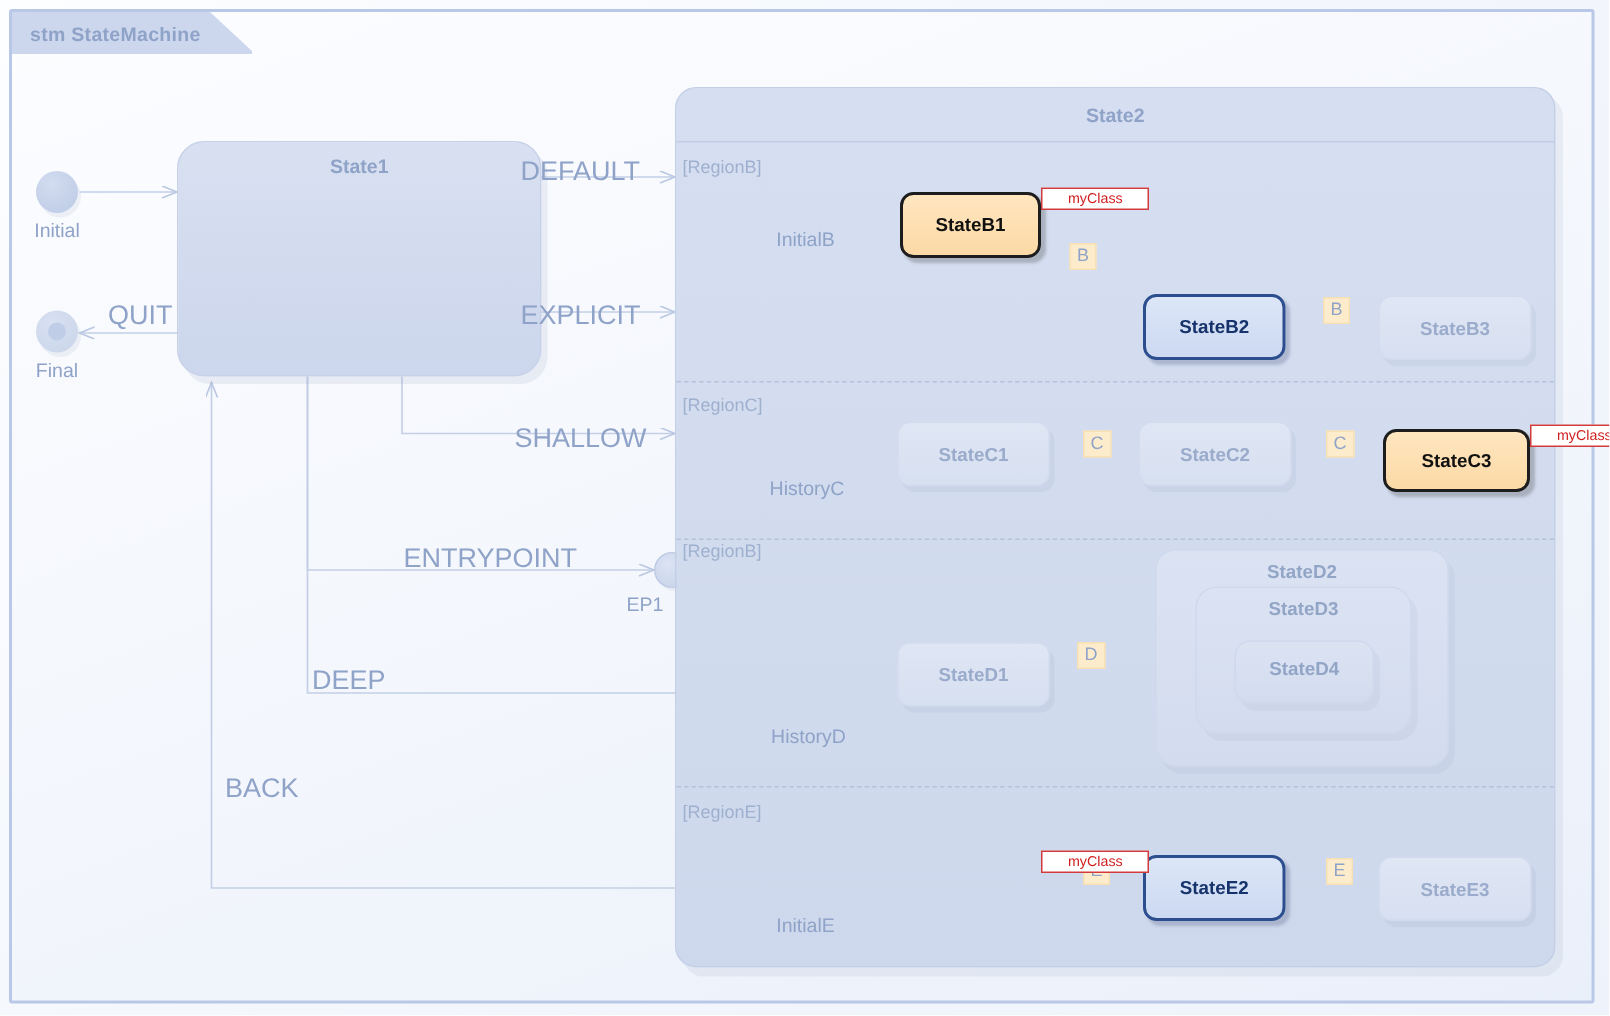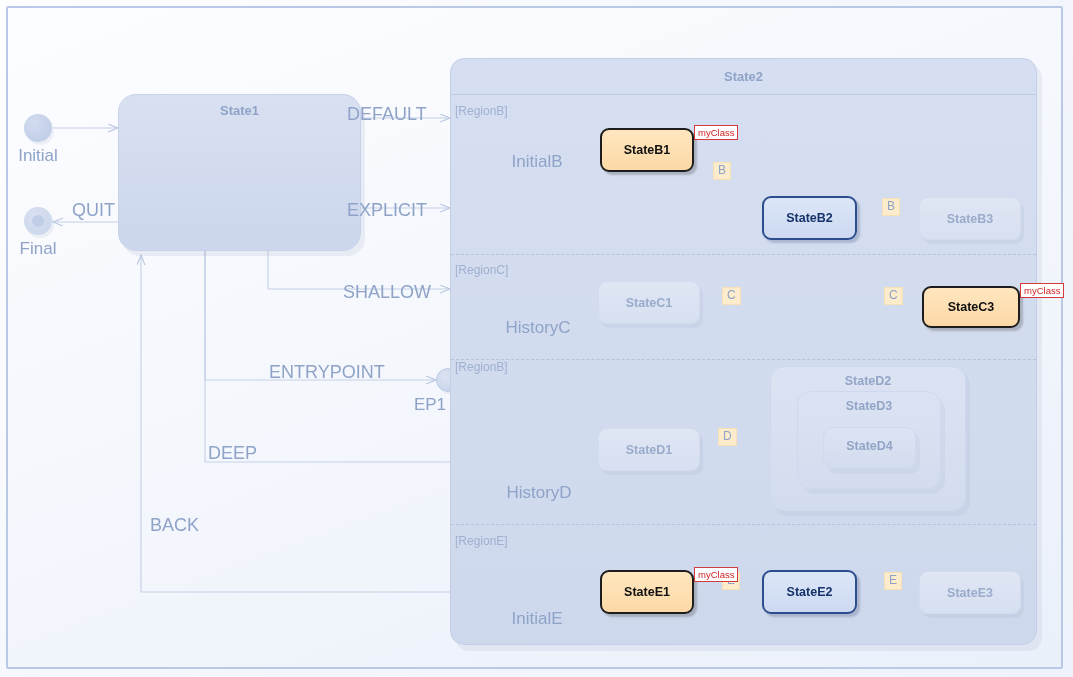--- a/index.html
+++ b/index.html
@@ -94,21 +94,21 @@
     border:1px solid #cfd9ee;
     box-shadow:4px 5px 0 rgba(140,155,185,.10);
   }
   .nest .ttl{
     position:absolute;left:0;right:0;top:7px;text-align:center;
     font-size:12.5px;font-weight:bold;color:#93a5c7;
   }
 
   
   .pseudo-label{
-    position:absolute;font-size:17px;color:#8fa3c8;white-space:nowrap;z-index:4;
+    position:absolute;font-size:13px;color:#8fa3c8;white-space:nowrap;z-index:4;
     text-align:center;
   }
   .init-circle{
     position:absolute;border-radius:50%;
     background:radial-gradient(circle at 38% 32%,#d3dcf0 0%,#c2cfe8 70%,#bcc9e4 100%);
     box-shadow:2px 3px 0 rgba(140,155,185,.12);
   }
   .final-ring{
     position:absolute;border-radius:50%;
     background:radial-gradient(circle at 38% 32%,#d9e1f2 0%,#cdd8ec 70%,#c6d2e8 100%);
@@ -140,37 +140,40 @@
     background:#fdeccb;border:1px solid #f6e0b4;
     font-size:12px;color:#8fa3c8;
     padding:1px 4px 2px 4px;line-height:13px;
   }
 
   
   .tooltip{
     position:absolute;z-index:7;
     background:#ffffff;border:1px solid #d23b3b;
     color:#d01f1f;font-size:9.5px;line-height:11px;
-    padding:1px 3px;white-space:nowrap;
+    padding:1px 17px;white-space:nowrap;
     font-family:"Liberation Sans","DejaVu Sans",sans-serif;
   }
 
   
   .edge-label{
     position:absolute;z-index:5;font-size:18px;color:#8fa3c8;white-space:nowrap;
     background:transparent;
   }
 </style>
 </head>
 <body>
 
 <div id="canvas">
 
   <div id="frame"></div>
 
+  <div id="frame-tab">
+    <span class="t">stm StateMachine</span>
+  </div>
 
   <svg class="layer" id="edges">
     <defs>
       <marker id="ah-light" markerWidth="12" markerHeight="12" refX="11" refY="4" orient="auto" markerUnits="userSpaceOnUse">
         <path d="M1,0 L11,4 L1,8" fill="none" stroke="#b9c7e2" stroke-width="1.1"></path>
       </marker>
       <marker id="ah-dark" markerWidth="14" markerHeight="14" refX="12" refY="5" orient="auto" markerUnits="userSpaceOnUse">
         <path d="M1,0 L12,5 L1,10" fill="none" stroke="#2b2b2b" stroke-width="1.6"></path>
       </marker>
     </defs>
@@ -265,20 +268,23 @@
   <div class="hist-circle" style="left:523px;top:286px;width:30px;height:30px;">
     <span>H</span>
   </div>
   <div class="pseudo-label" style="left:503px;top:318px;width:70px;">HistoryC</div>
 
   <div class="node state-box ghost" style="left:598px;top:281px;width:102px;height:43px;">
     <span>StateC1</span>
   </div>
   <div class="chip" style="left:722px;top:287px;">C</div>
 
+  <div class="node state-box ghost" style="left:759px;top:281px;width:102px;height:43px;">
+    <span>StateC2</span>
+  </div>
   <div class="chip" style="left:884px;top:287px;">C</div>
 
   <div class="node state-box hl-orange" style="left:922px;top:286px;width:98px;height:42px;">
     <span>StateC3</span>
   </div>
   <div class="tooltip" style="left:1020px;top:283px;">myClass</div>
 
   <div class="ep-circle" style="left:436px;top:368px;width:22px;height:22px;"></div>
   <div class="pseudo-label" style="left:408px;top:395px;width:44px;">EP1</div>
 
@@ -298,23 +304,20 @@
   <div class="node nest" style="left:797px;top:391px;width:144px;height:98px;z-index:4;">
     <div class="ttl">StateD3</div>
   </div>
   <div class="node nest" style="left:823px;top:427px;width:93px;height:42px;z-index:5;border-radius:10px;">
     <div class="ttl" style="top:11px;">StateD4</div>
   </div>
 
   <div class="init-circle" style="left:523px;top:578px;width:28px;height:28px;"></div>
   <div class="pseudo-label" style="left:505px;top:609px;width:64px;">InitialE</div>
 
-  <div class="node state-box hl-orange" style="left:600px;top:570px;width:94px;height:44px;">
-    <span>StateE1</span>
-  </div>
   <div class="chip" style="left:722px;top:572px;">E</div>
   <div class="tooltip" style="left:694px;top:567px;">myClass</div>
 
   <div class="node state-box hl-blue" style="left:762px;top:570px;width:95px;height:44px;">
     <span>StateE2</span>
   </div>
   <div class="chip" style="left:884px;top:572px;">E</div>
 
   <div class="node state-box ghost" style="left:919px;top:571px;width:102px;height:43px;">
     <span>StateE3</span>

